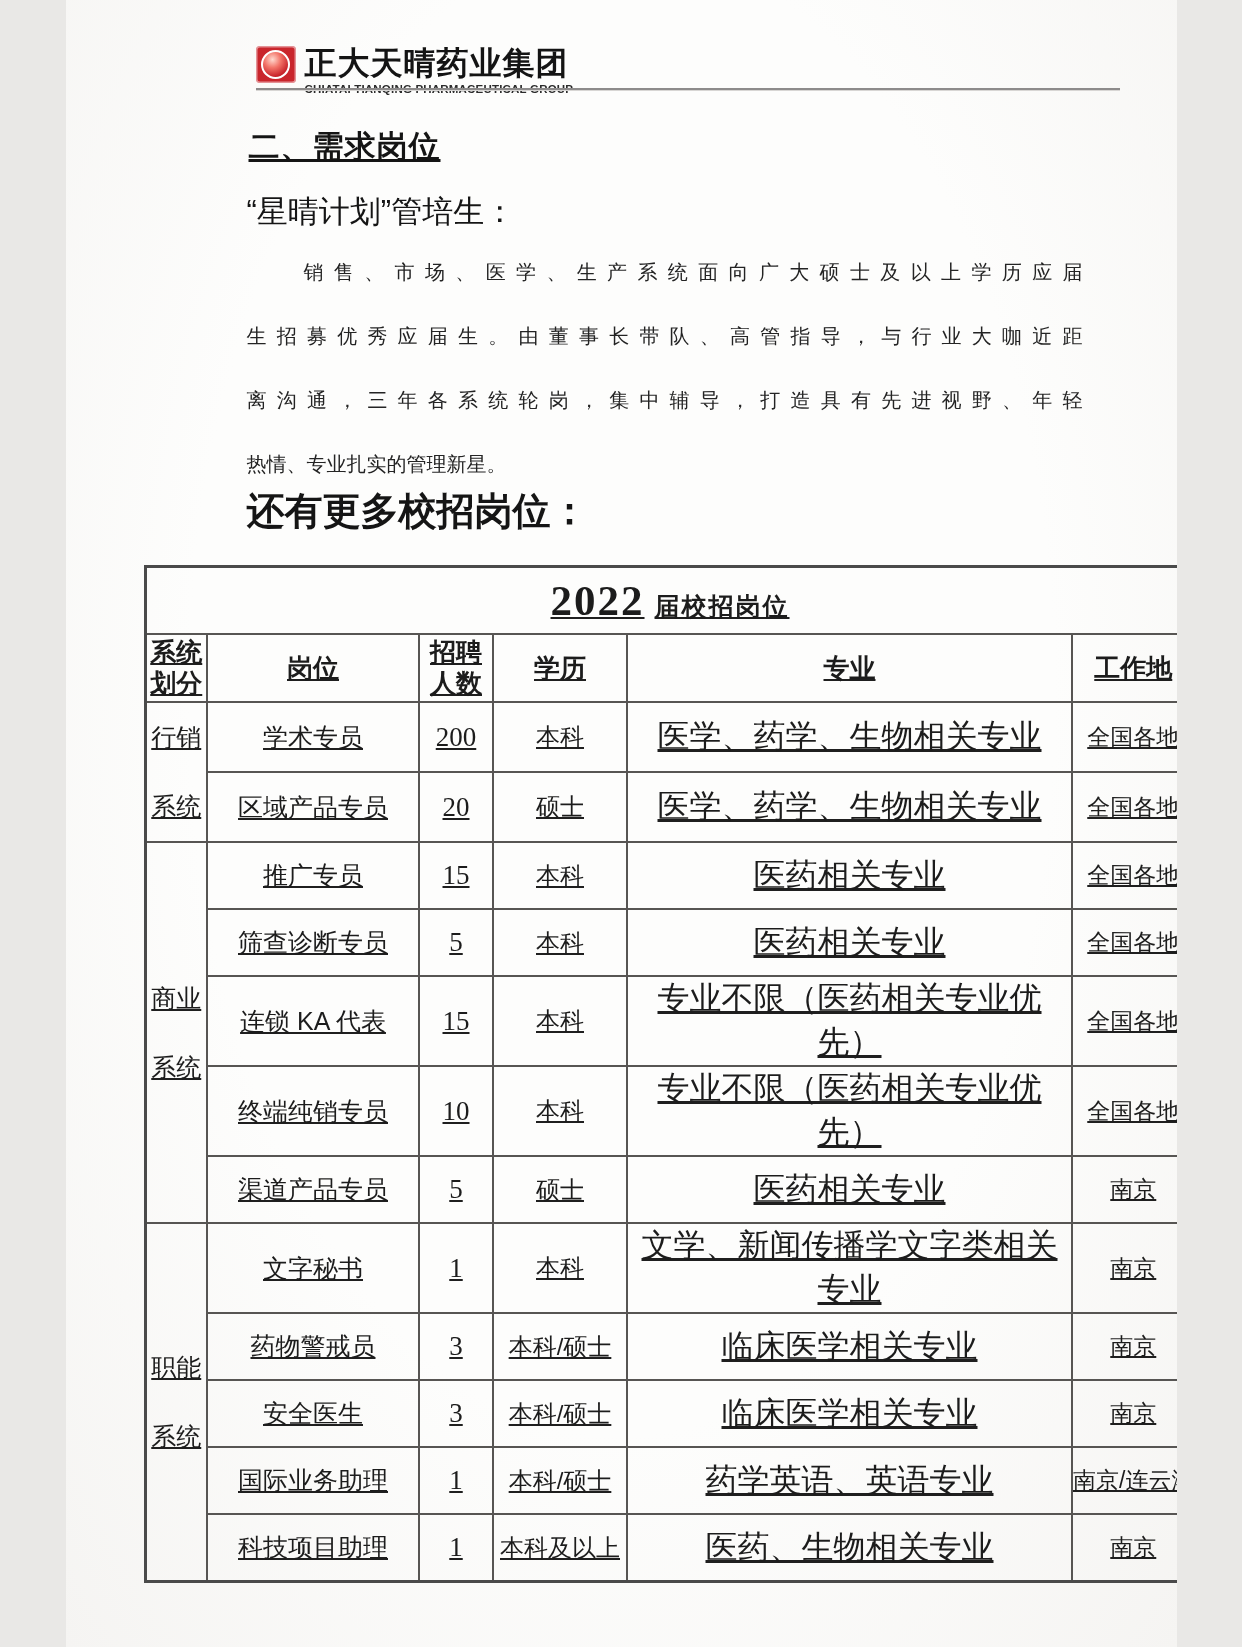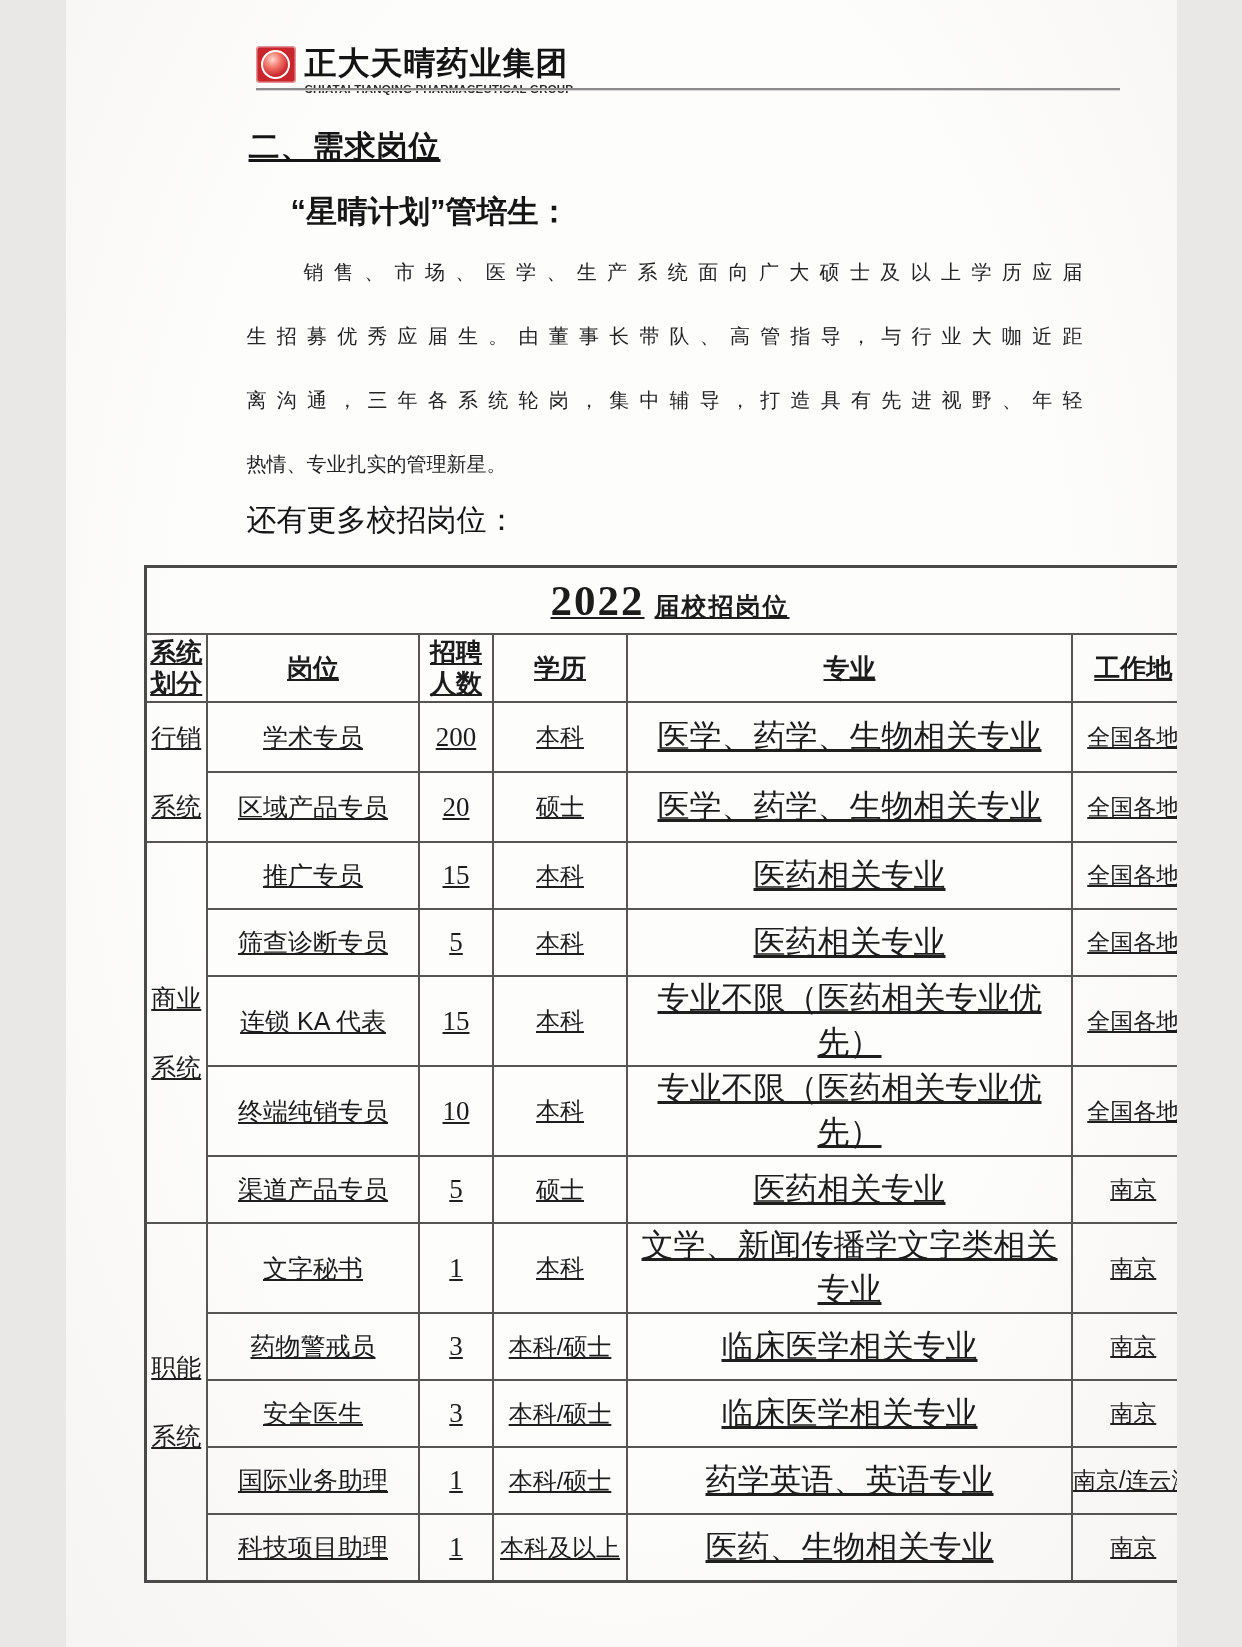--- a/index.html
+++ b/index.html
@@ -21,26 +21,26 @@
   }
   .brand { position:absolute; left:239px; top:44px; }
   .brand-cn { font-size:32px; font-weight:900; letter-spacing:1px; color:#141414; line-height:38px; white-space:nowrap; }
   .brand-en { font-size:11.5px; font-weight:700; letter-spacing:0.2px; color:#2b2b2b; margin-top:1px; white-space:nowrap; }
   .header-rule {
     position:absolute; left:190px; top:88px; width:864px; height:2px;
     background:#8d8b8b; border-bottom:1px solid #d8d6d4;
   }
   
   .h-section { position:absolute; left:183px; top:126px; font-size:31px; font-weight:800; letter-spacing:1px; color:#151515;text-decoration:underline; }
-  .h-program { position:absolute; left:181px; top:191px; font-size:31px; font-weight:700; color:#151515;margin-left:44px; }
+  .h-program { position:absolute; left:181px; top:191px; font-size:31px; font-weight:400; color:#151515; }
   .para { position:absolute; left:181px; top:250px; width:836px; font-size:20px; color:#242424; }
   .para .line { line-height:44px; margin-bottom:20px; white-space:nowrap; }
   .para .jline { white-space:normal; text-align:justify; text-align-last:justify; text-justify:inter-character; }
   .para .indent { padding-left:57px; }
-  .h-more { position:absolute; left:181px; top:500px; font-size:30px; font-weight:400; color:#151515; }
+  .h-more { position:absolute; left:181px; top:486px; font-size:38px; font-weight:700; color:#151515; }
   
   table.jobs {
     position:absolute; left:78px; top:565px; width:1050px;
     border-collapse:collapse; table-layout:fixed; border:3px solid #4a4a4a;
     background:transparent;
     text-decoration:underline;
   }
   .jobs col.c0 { width:62px; }  .jobs col.c1 { width:212px; }
   .jobs col.c2 { width:74px; }  .jobs col.c3 { width:134px; }
   .jobs col.c4 { width:445px; } .jobs col.c5 { width:123px; }

